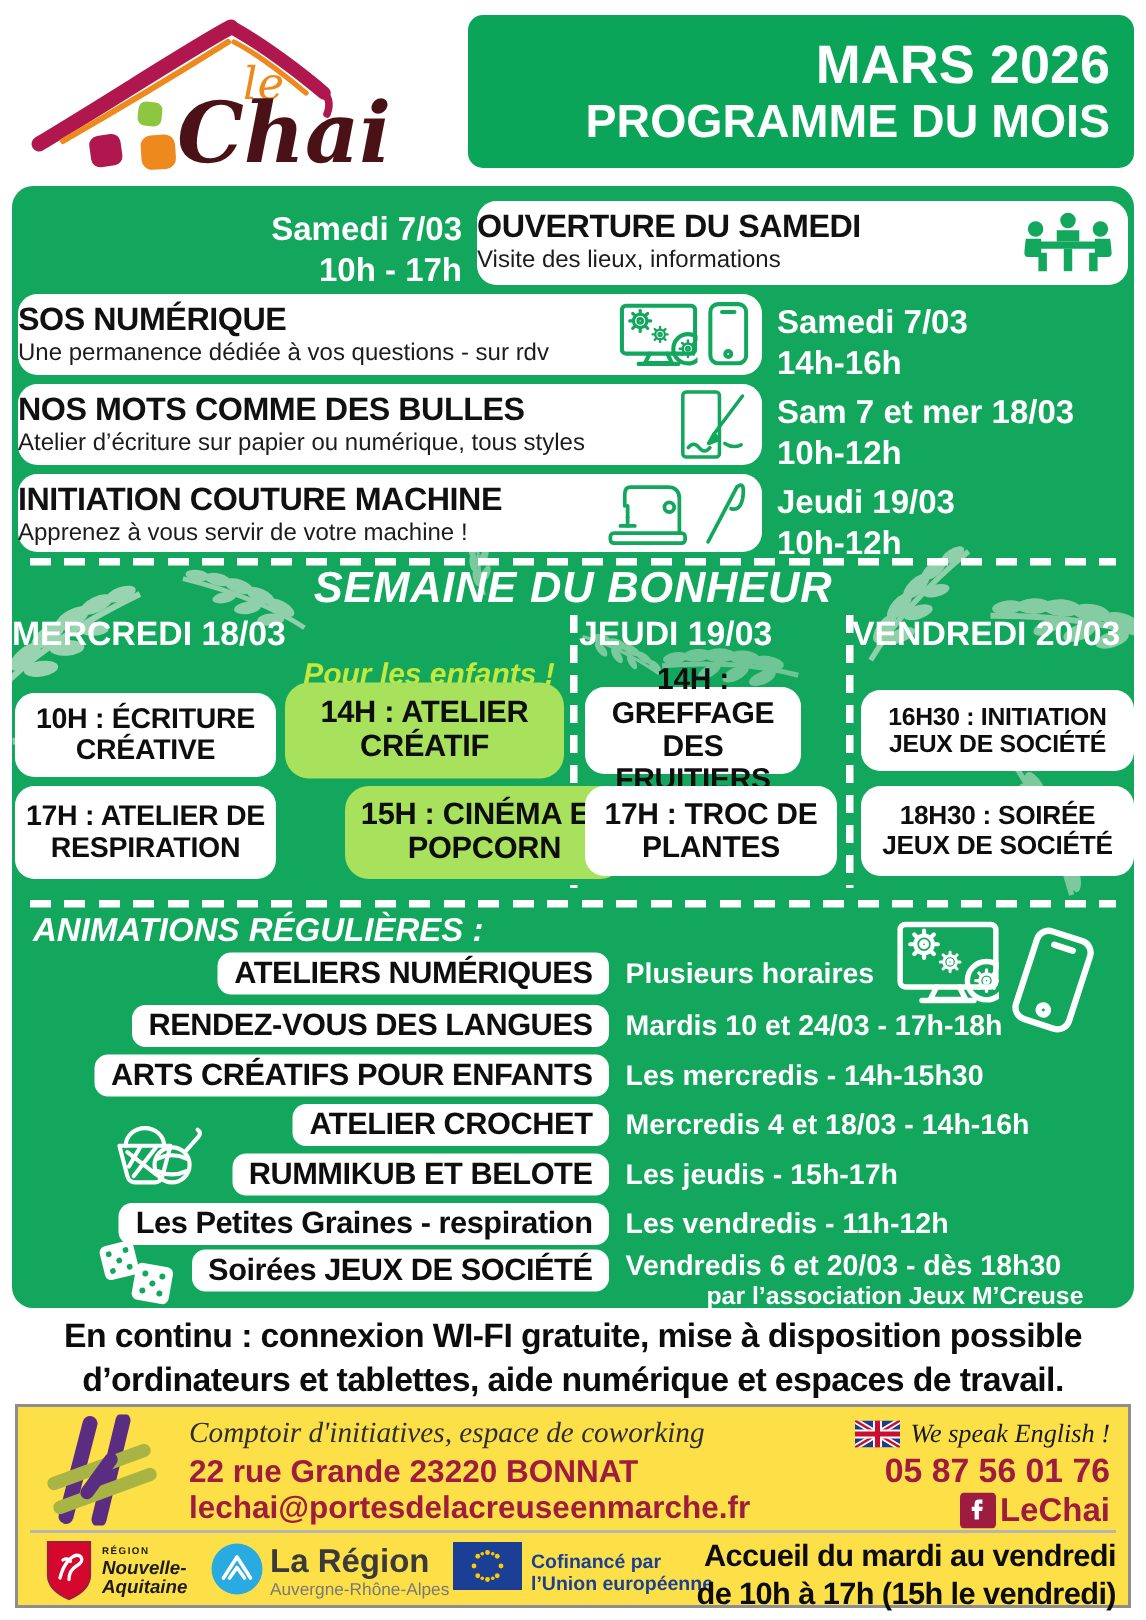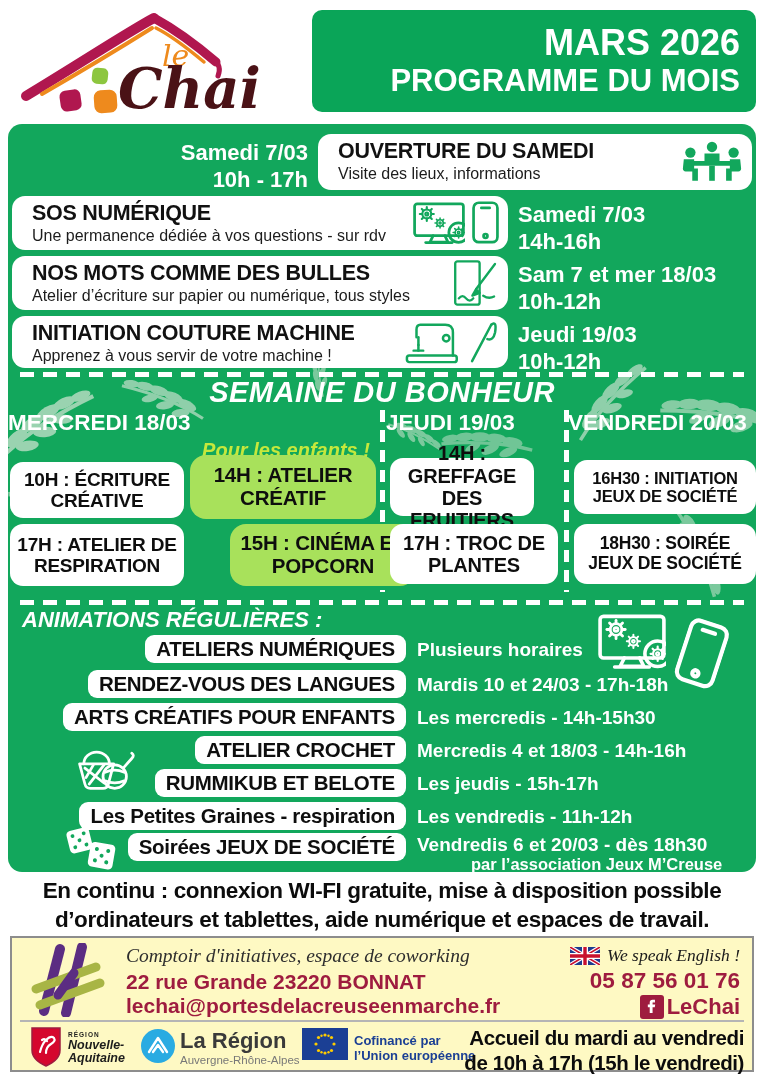--- a/index.html
+++ b/index.html
@@ -12,21 +12,21 @@
   .hdr-month{font-size:36px;line-height:1.1;}
   .hdr-sub{font-size:31px;line-height:1.15;}
   .logo-svg{position:absolute;left:16px;top:4px;}
   
   .gbody{position:absolute;left:8px;top:124px;width:748px;height:748px;background:#12a75c;
          border-radius:14px;overflow:hidden;}
   .leaf{position:absolute;color:#e3ebde;pointer-events:none;}
   
   .ev-date{position:absolute;color:#fff;font-weight:bold;font-size:22px;line-height:1.22;}
   .ev-date.r{text-align:right;}
-  .ev-box{position:absolute;background:#fff;border-radius:13px;box-sizing:border-box;padding:5px 20px;}
+  .ev-box{position:absolute;background:#fff;border-radius:13px;box-sizing:border-box;padding:5px 0;}
   .ev-title{font-weight:bold;font-size:21.5px;letter-spacing:-0.3px;line-height:1.15;}
   .ev-desc{font-size:16px;color:#1c1c1c;margin-top:1px;}
   .ev-icon{position:absolute;right:9px;top:50%;transform:translateY(-50%);display:flex;gap:7px;align-items:center;color:#12a75c;}
   .dash-h{position:absolute;height:5px;left:12px;right:12px;
           background:repeating-linear-gradient(90deg,#fff 0 14px,transparent 14px 23px);}
   .dash-v{position:absolute;width:5px;
           background:repeating-linear-gradient(180deg,#fff 0 12px,transparent 12px 20px);}
   
   .sem-title{position:absolute;top:252px;left:0;width:100%;text-align:center;color:#fff;
              font-style:italic;font-weight:bold;font-size:29px;letter-spacing:.5px;}
@@ -43,21 +43,21 @@
   .pill{background:#fff;border-radius:9px;padding:2px 11px;font-weight:bold;font-size:20.5px;
         color:#0e0e0e;white-space:nowrap;letter-spacing:-0.3px;}
   .adet{margin-left:11px;color:#fff;font-weight:bold;font-size:19px;padding-top:4px;white-space:nowrap;}
   .adet .l2{display:block;font-size:16.5px;margin-left:54px;line-height:1.05;}
   .side-icon{position:absolute;color:#fff;}
   
   .cont{position:absolute;top:877px;left:0;width:100%;text-align:center;font-weight:bold;
         font-size:22.5px;line-height:1.28;color:#0c0c0c;letter-spacing:-0.4px;}
   
   .foot{position:absolute;left:10px;top:936px;width:744px;height:136px;border:2px solid #8d8d8d;
-        box-sizing:border-box;background:#fef9c3;}
+        box-sizing:border-box;background:#fde047;}
   .tagline{position:absolute;left:114px;top:7px;font-style:italic;font-size:19.5px;color:#2e2e2e;
            font-family:"Liberation Serif",serif;}
   .addr{position:absolute;left:114px;top:32px;font-weight:bold;font-size:21px;color:#9e1c3f;}
   .email{position:absolute;left:114px;top:56px;font-weight:bold;font-size:21px;color:#9e1c3f;}
   .english{position:absolute;right:12px;top:7px;font-style:italic;font-size:17.5px;color:#1a1a1a;
            display:flex;align-items:center;gap:7px;font-family:"Liberation Serif",serif;}
   .phone{position:absolute;right:12px;top:30px;font-weight:bold;font-size:22.5px;color:#9e1c3f;}
   .fbrow{position:absolute;right:12px;top:56px;display:flex;align-items:center;gap:3px;
          font-weight:bold;font-size:22px;color:#9e1c3f;}
   .fdiv{position:absolute;left:8px;right:8px;top:82px;border-top:2px solid #b5b5b5;}

